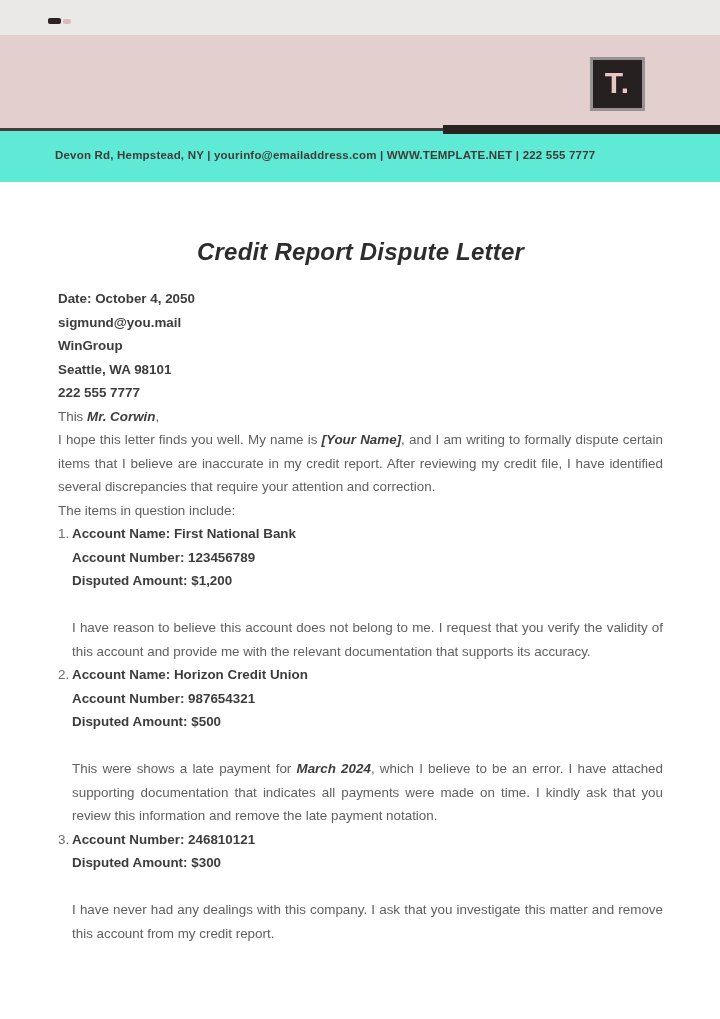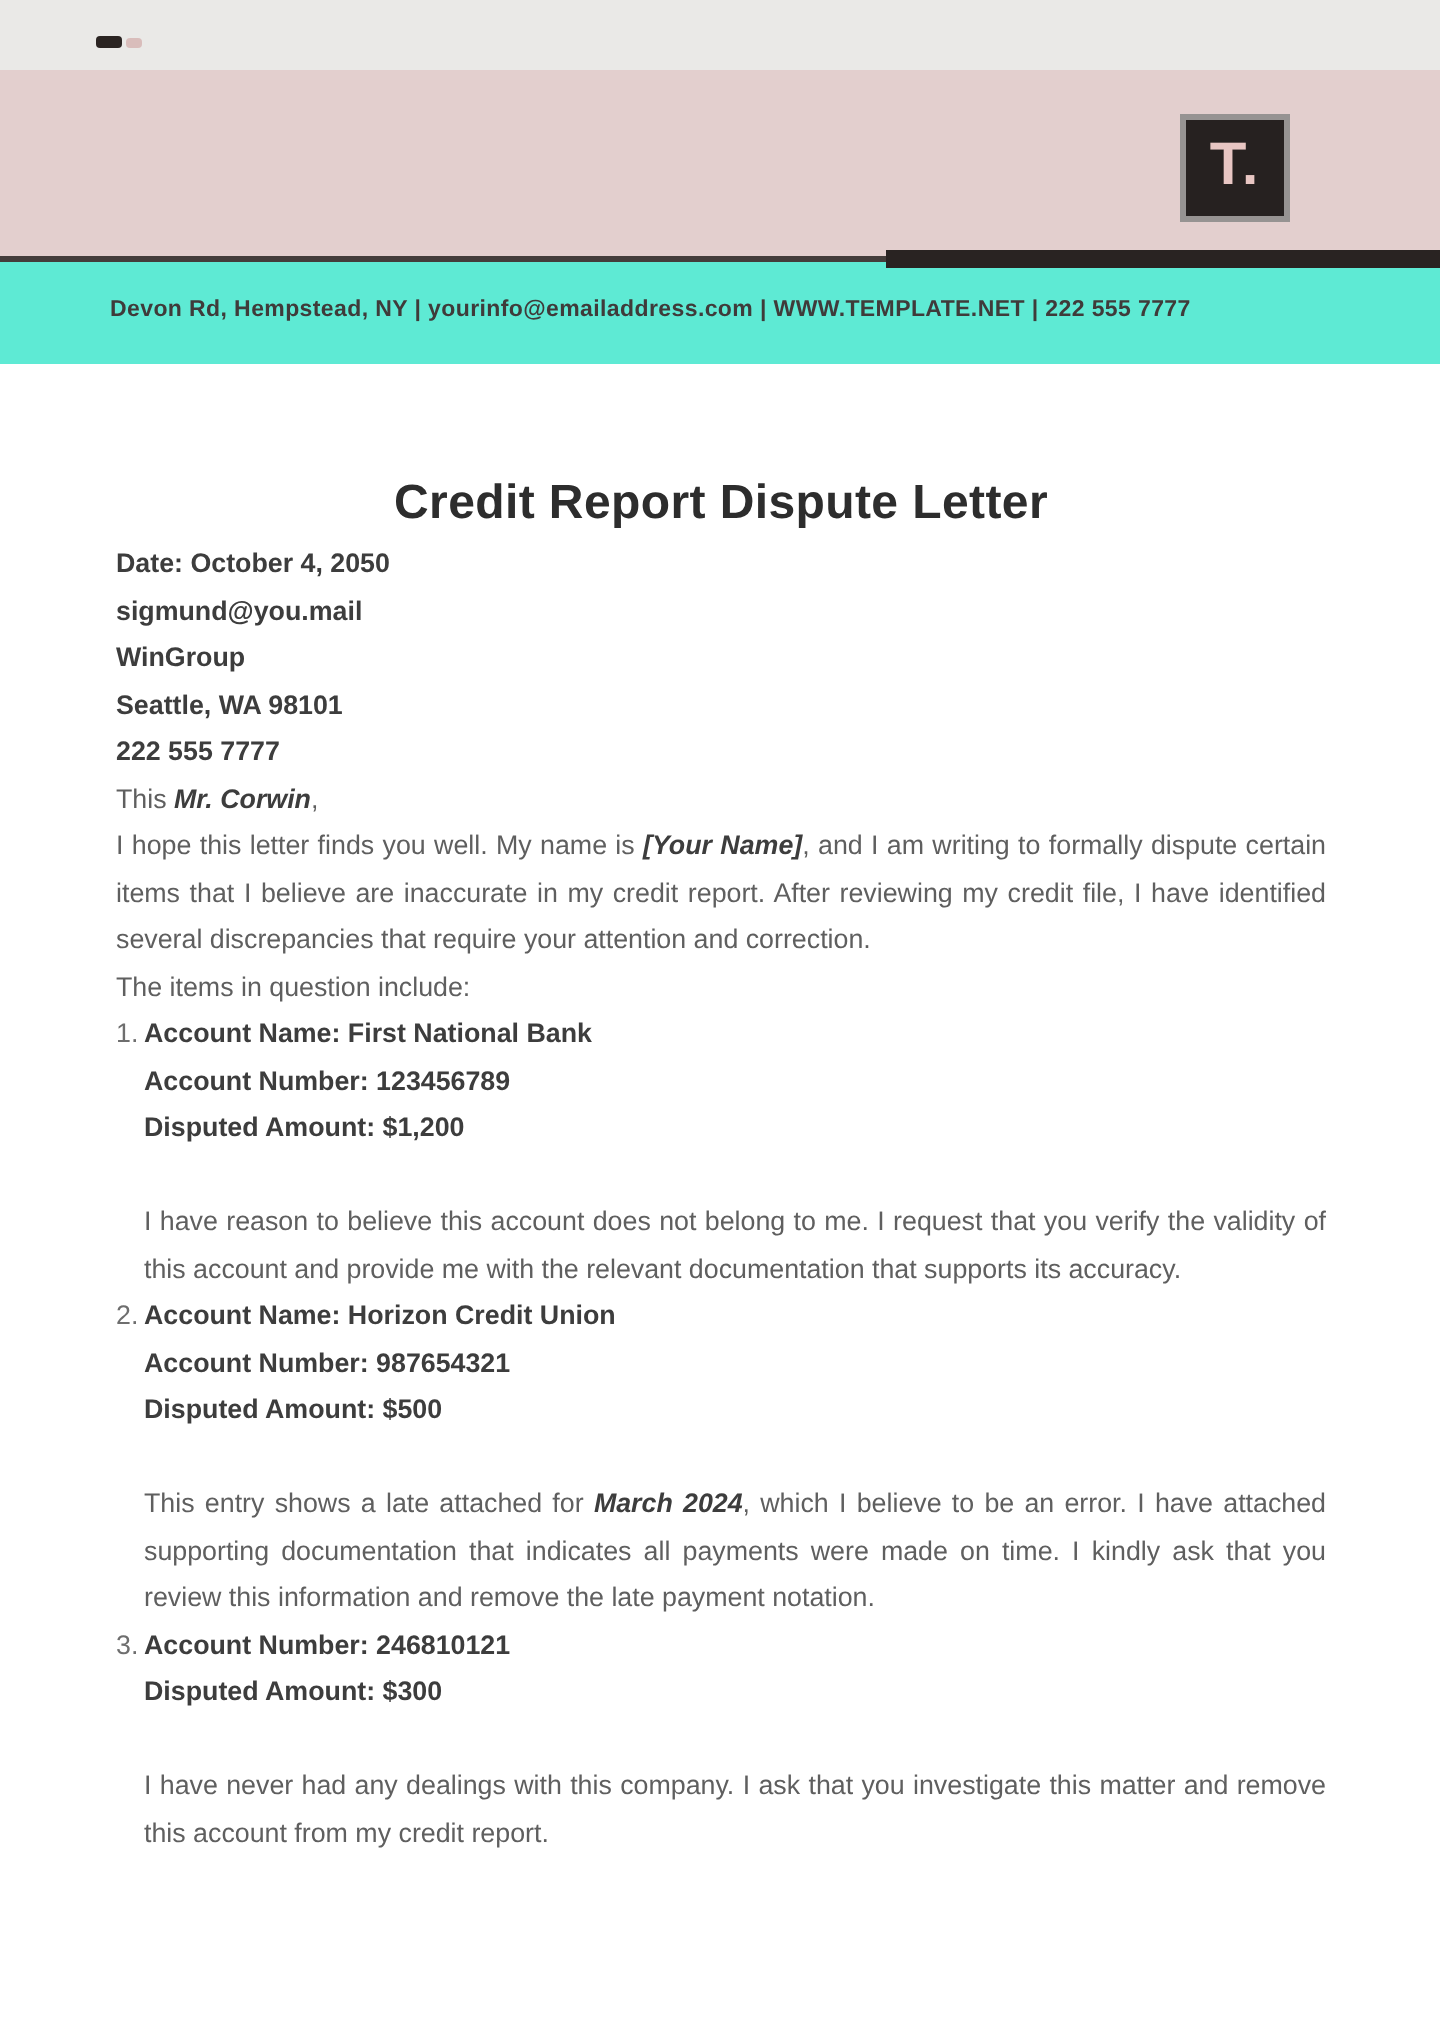--- a/index.html
+++ b/index.html
@@ -42,24 +42,24 @@
   .contact-text {
     font-size:11.5px; font-weight:600; color:#3f3b3a; letter-spacing:0.2px;
   }
 
   
   .doc { padding:0 57px 0 58px; }
   .doc-title {
     margin:57px 0 0 0;
     text-align:center;
     font-size:24px; line-height:26px; font-weight:700;
-    color:#2d2d2d; letter-spacing:0.2px;
+    color:#2d2d2d; letter-spacing:0.2px;font-style:italic;
   }
   .doc-body {
-    margin-top:5px;
+    margin-top:22px;
     font-size:13.4px; line-height:23.5px;
     color:#5f5f5f;
   }
   .meta-line { font-weight:700; color:#3d3d3d; }
   .salutation { }
   .bseg { font-weight:700; color:#3d3d3d;font-style:italic; }
   .para { margin:0; text-align:justify; }
   .item { position:relative; padding-left:14px; font-weight:700; color:#3d3d3d; }
   .item-num {
     position:absolute; left:0; top:0;
@@ -120,21 +120,21 @@
       <div class="gap"></div>
       <p class="note"><span>I have reason to believe this account does not belong to me. I request that you verify the validity of this account and provide me with the relevant documentation that supports its accuracy.</span><span class="bseg"></span><span></span></p>
 
       <div class="item">
         <span class="item-num">2.</span>
         <div>Account Name: Horizon Credit Union</div>
         <div>Account Number: 987654321</div>
         <div>Disputed Amount: $500</div>
       </div>
       <div class="gap"></div>
-      <p class="note"><span>This entry shows a late attached for </span><span class="bseg">March 2024</span><span>, which I believe to be an error. I have attached supporting documentation that indicates all payments were made on time. I kindly ask that you review this information and remove the late payment notation.</span></p>
+      <p class="note"><span>This were shows a late payment for </span><span class="bseg">March 2024</span><span>, which I believe to be an error. I have attached supporting documentation that indicates all payments were made on time. I kindly ask that you review this information and remove the late payment notation.</span></p>
 
       <div class="item">
         <span class="item-num">3.</span>
         <div>Account Number: 246810121</div>
         <div>Disputed Amount: $300</div>
       </div>
       <div class="gap"></div>
       <p class="note"><span>I have never had any dealings with this company. I ask that you investigate this matter and remove this account from my credit report.</span><span class="bseg"></span><span></span></p>
 
     </div>

